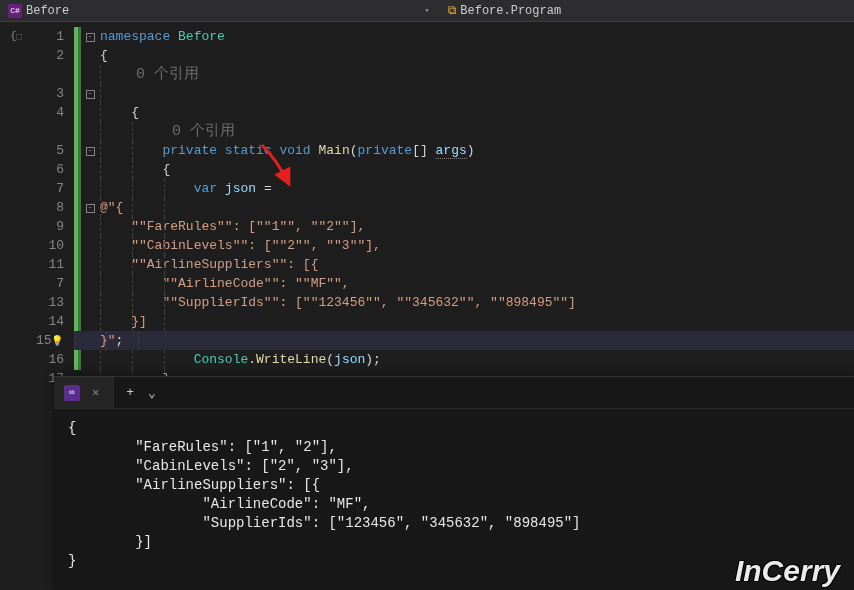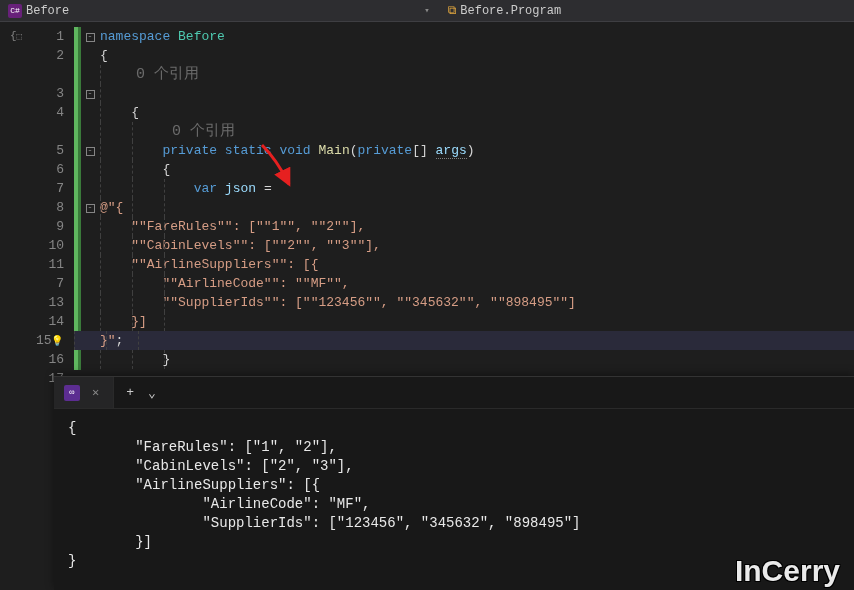--- a/index.html
+++ b/index.html
@@ -205,20 +205,21 @@
   line-height: 19px;
   color: #e8e8e8;
   white-space: pre;
 }
 .watermark {
   position: absolute;
   right: 14px;
   bottom: 2px;
   font-size: 30px;
   font-weight: bold;
+  font-style: italic;
   color: #eaeaea;
   text-shadow: 1px 1px 0 #000, -1px -1px 0 #000, 1px -1px 0 #000, -1px 1px 0 #000;
   font-family: Arial, sans-serif;
   pointer-events: none;
 }
 .dropdown-arrow { color: #888; font-size: 9px; }
 </style>
 </head>
 <body>
 
@@ -294,20 +295,21 @@
         <div class="code-line"><span class="indent-guide" style="left: 0px;"></span><span class="indent-guide" style="left: 32px;"></span><span>        {</span></div>
         <div class="code-line"><span class="indent-guide" style="left: 0px;"></span><span class="indent-guide" style="left: 32px;"></span><span class="indent-guide" style="left: 64px;"></span><span>            <span class="kw">var</span> <span class="var">json</span> <span class="pun">=</span></span></div>
         <div class="code-line"><span class="indent-guide" style="left: 0px;"></span><span class="indent-guide" style="left: 32px;"></span><span class="indent-guide" style="left: 64px;"></span><span><span class="str">@"{</span></span></div>
         <div class="code-line"><span class="indent-guide" style="left: 0px;"></span><span class="indent-guide" style="left: 32px;"></span><span class="indent-guide" style="left: 64px;"></span><span>    <span class="str">""FareRules"": [""1"", ""2""],</span></span></div>
         <div class="code-line"><span class="indent-guide" style="left: 0px;"></span><span class="indent-guide" style="left: 32px;"></span><span class="indent-guide" style="left: 64px;"></span><span>    <span class="str">""CabinLevels"": [""2"", ""3""],</span></span></div>
         <div class="code-line"><span class="indent-guide" style="left: 0px;"></span><span class="indent-guide" style="left: 32px;"></span><span class="indent-guide" style="left: 64px;"></span><span>    <span class="str">""AirlineSuppliers"": [{</span></span></div>
         <div class="code-line"><span class="indent-guide" style="left: 0px;"></span><span class="indent-guide" style="left: 32px;"></span><span class="indent-guide" style="left: 64px;"></span><span>        <span class="str">""AirlineCode"": ""MF"",</span></span></div>
         <div class="code-line"><span class="indent-guide" style="left: 0px;"></span><span class="indent-guide" style="left: 32px;"></span><span class="indent-guide" style="left: 64px;"></span><span>        <span class="str">""SupplierIds"": [""123456"", ""345632"", ""898495""]</span></span></div>
         <div class="code-line"><span class="indent-guide" style="left: 0px;"></span><span class="indent-guide" style="left: 32px;"></span><span class="indent-guide" style="left: 64px;"></span><span>    <span class="str">}]</span></span></div>
         <div class="code-line current"><span class="indent-guide" style="left: 0px;"></span><span class="indent-guide" style="left: 32px;"></span><span class="indent-guide" style="left: 64px;"></span><span><span class="str">}"</span>;</span></div>
+        <div class="code-line"><span class="indent-guide" style="left: 0px;"></span><span class="indent-guide" style="left: 32px;"></span><span class="indent-guide" style="left: 64px;"></span><span>            <span class="cls">Console</span>.<span class="fn">WriteLine</span>(<span class="var">json</span>);</span></div>
         <div class="code-line"><span class="indent-guide" style="left: 0px;"></span><span class="indent-guide" style="left: 32px;"></span><span class="indent-guide" style="left: 64px;"></span><span>        }</span></div>
       </div>
     <svg class="arrow" width="40" height="50">
       <defs>
         <marker id="ah" markerWidth="6" markerHeight="6" refX="5" refY="3" orient="auto">
           <path d="M0,0 L6,3 L0,6 Z" fill="#e62020"></path>
         </marker>
       </defs>
       <path d="M3,3 Q18,18 30,42" stroke="#e62020" stroke-width="3" fill="none" marker-end="url(#ah)"></path>
     </svg>

